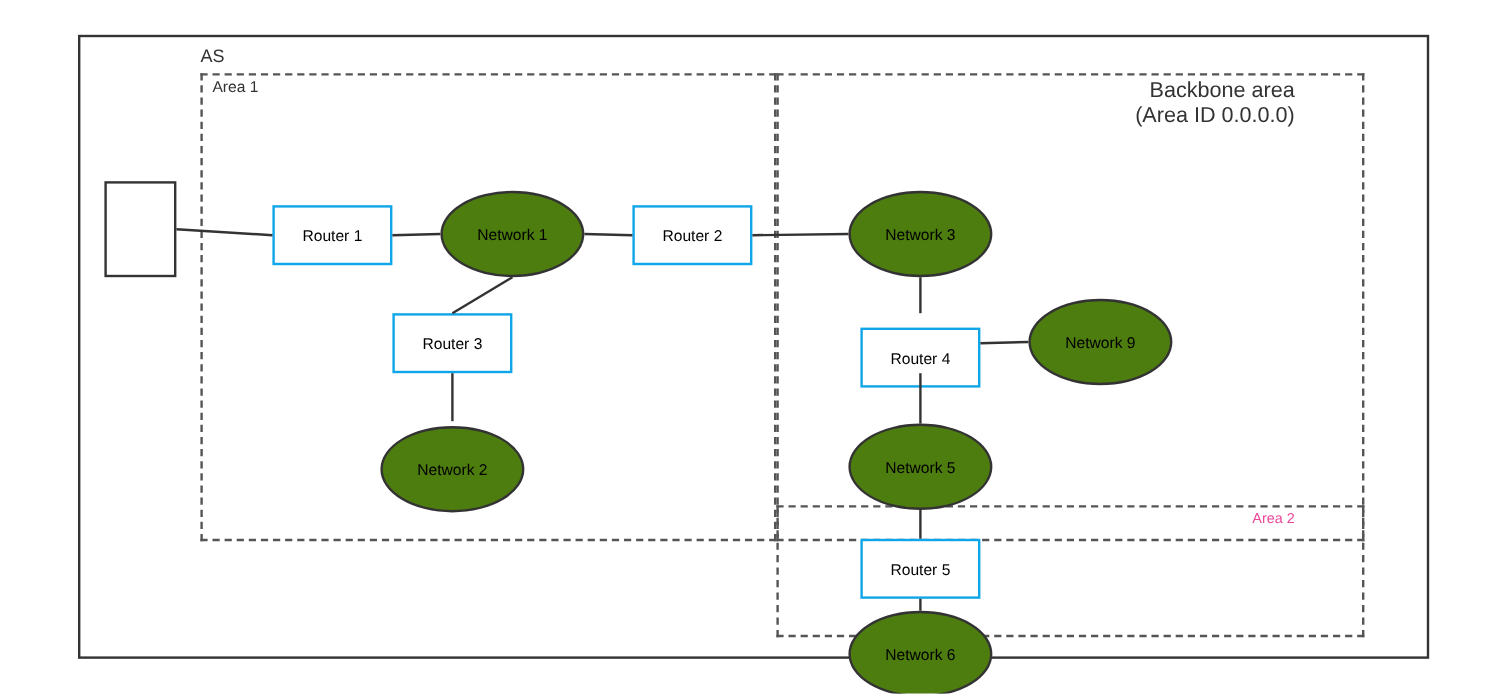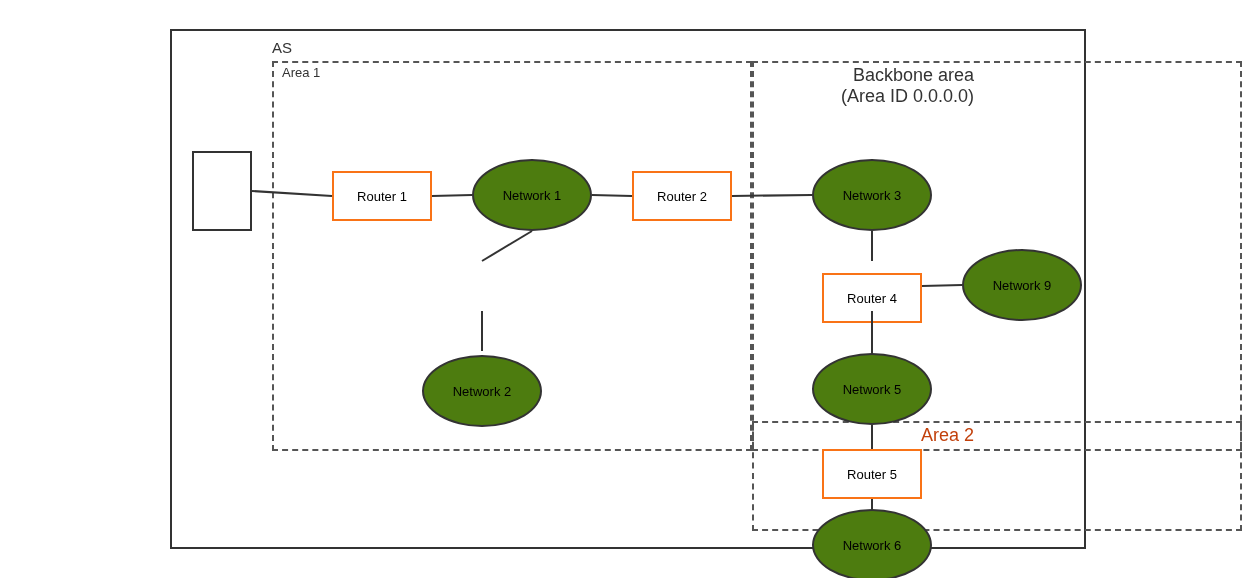--- a/index.html
+++ b/index.html
@@ -6,21 +6,21 @@
     body {
       background: #fff;
       font-family: Arial, sans-serif;
       font-size: 14px;
       display: flex;
       align-items: center;
       justify-content: center;
       min-height: 100vh;
     }
     .diagram-wrapper {
-      width: 916px;
+      width: 1126px;
       height: 520px;
       position: relative;
       border: 2px solid #333;
       background: #fff;
     }
     
     .external-box {
       position: absolute;
       left: 20px;
       top: 120px;
@@ -76,27 +76,27 @@
       left: 580px;
       top: 390px;
       width: 490px;
       height: 110px;
       border: 2px dashed #555;
     }
     .area2-label {
       position: absolute;
       right: 110px;
       top: 394px;
-      font-size: 18px;
-      color: #c2410c;
+      font-size: 12px;
+      color: #ec4899;
     }
     
     .router-box {
       position: absolute;
-      border: 2px solid #f97316;
+      border: 2px solid #0ea5e9;
       background: #fff;
       display: flex;
       align-items: center;
       justify-content: center;
       font-size: 13px;
     }
     
     .network-ellipse {
       position: absolute;
       border: 2px solid #333;
@@ -138,20 +138,23 @@
   </div>
 
   <div class="network-ellipse" style="left:300px; top:128px; width:120px; height:72px;">
     <span>Network 1</span>
   </div>
 
   <div class="router-box" style="left:460px; top:140px; width:100px; height:50px;">
     <span>Router 2</span>
   </div>
 
+  <div class="router-box" style="left:260px; top:230px; width:100px; height:50px;">
+    <span>Router 3</span>
+  </div>
 
   <div class="network-ellipse" style="left:250px; top:324px; width:120px; height:72px;">
     <span>Network 2</span>
   </div>
 
   <div class="network-ellipse" style="left:640px; top:128px; width:120px; height:72px;">
     <span>Network 3</span>
   </div>
 
   <div class="router-box" style="left:650px; top:242px; width:100px; height:50px;justify-content:center;">

